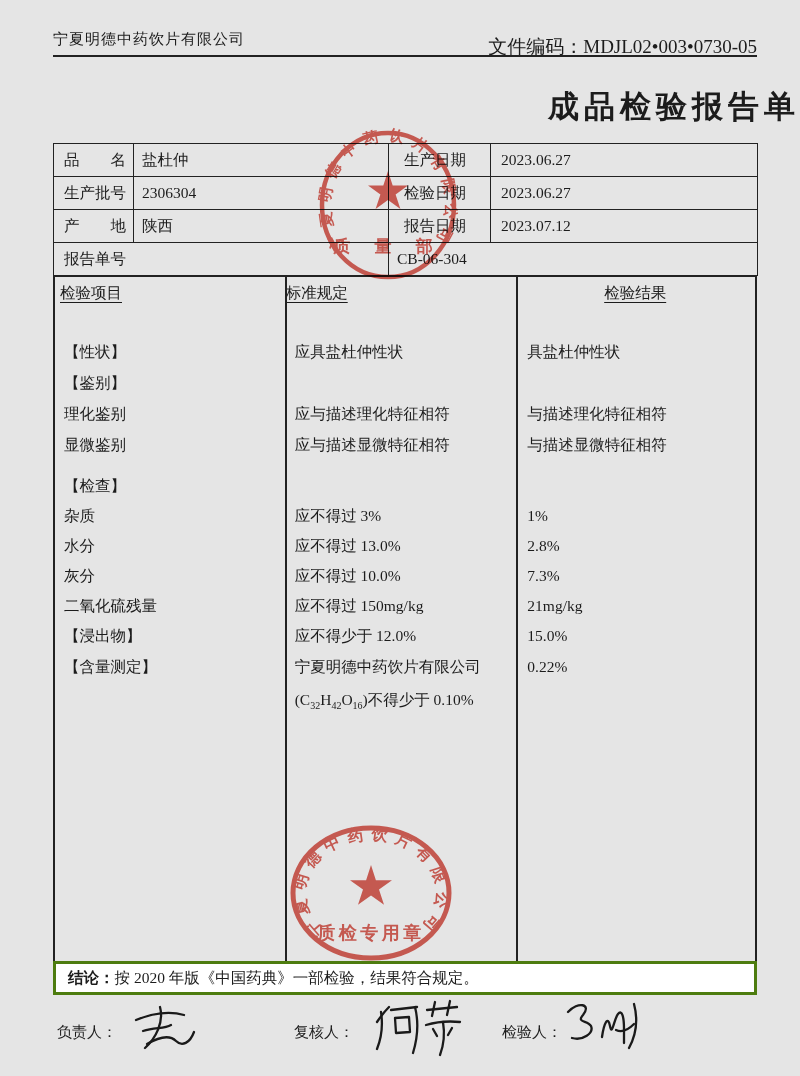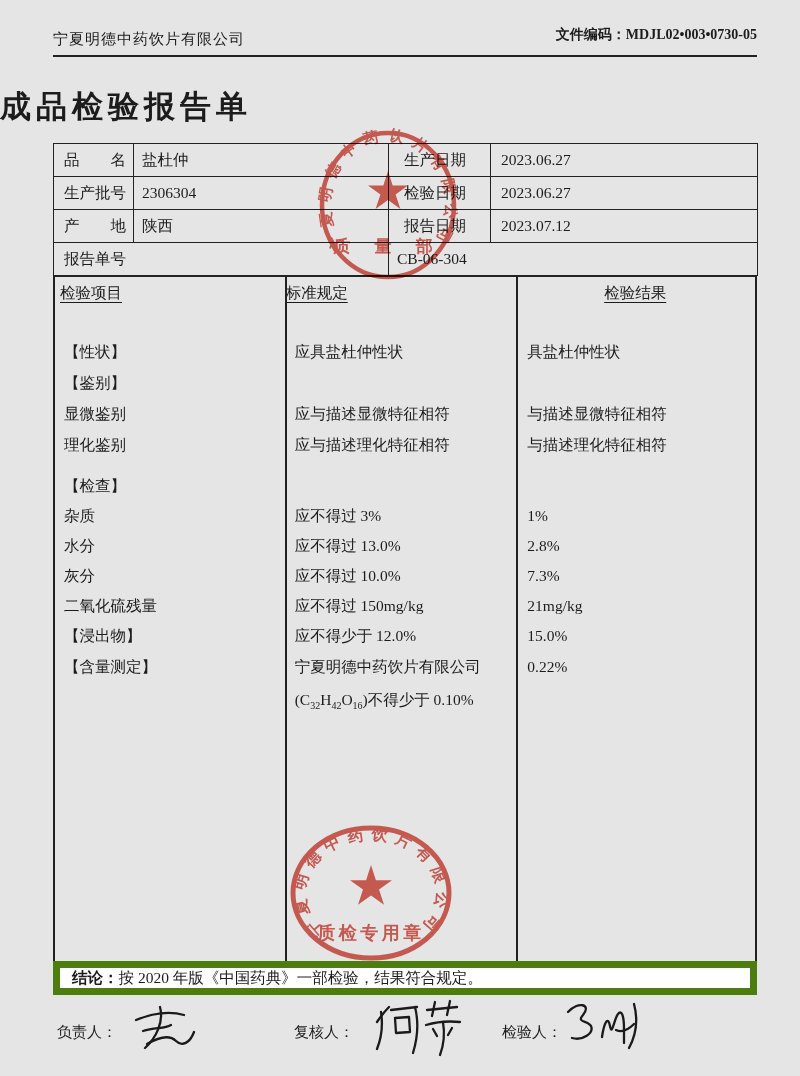--- a/index.html
+++ b/index.html
@@ -3,25 +3,25 @@
 <meta charset="utf-8">
 <style>
   * { margin:0; padding:0; box-sizing:border-box; }
   html,body { background:#ffffff; }
   body { width:800px; height:1076px; overflow:hidden;
          font-family:"Liberation Serif","DejaVu Serif",serif; color:#1c1c1c; }
   .page { position:relative; width:800px; height:1076px; background:#e5e5e5; }
 
   
   .hdr-left  { position:absolute; left:53px; top:30px; font-size:15px; letter-spacing:1px; }
-  .hdr-right { position:absolute; right:43px; top:26px; font-size:14px;font-weight:bold; }
+  .hdr-right { position:absolute; right:43px; top:34px; font-size:19px; }
   .hdr-rule  { position:absolute; left:53px; top:55px; width:704px; height:2px; background:#222; }
 
   
-  .title { position:absolute; left:0; top:86px; width:800px; text-align:left;
+  .title { position:absolute; left:0; top:86px; width:800px; text-align:right;
            font-size:31px; font-weight:bold; letter-spacing:5px; }
 
   
   .info-table { position:absolute; left:53px; top:143px; width:704px;
                 border-collapse:collapse; table-layout:fixed; font-size:15.5px; }
   .info-table td { border:1.5px solid #222; height:33px; padding:0 0 0 10px;
                    vertical-align:middle; white-space:nowrap; overflow:hidden; }
   .info-table td.val  { padding-left:8px; }
   .info-table td.lab2 { padding-left:15px; }
   .info-table td.val2 { padding-left:10px; }
@@ -39,21 +39,21 @@
   .dsp1 { height:27px; } .dsp2 { height:10px; }
   .dr { display:flex; align-items:center; }
   .dr .c1 { width:232px; padding-left:9px; }
   .dr .c2 { width:231px; padding-left:9px; }
   .dr .c3 { width:241px; padding-left:12px; }
   .r31 { height:31px; } .r30 { height:30px; } .r32 { height:32px; } .r34 { height:34px; }
   sub { font-size:10px; line-height:0; }
 
   
   .conclusion { position:absolute; left:53px; top:961px; width:704px; height:34px;
-                border:7px solid #4d7c0f; display:flex; align-items:center;
+                border:3px solid #4d7c0f; display:flex; align-items:center;
                 padding-left:12px; font-size:15.5px; background:#fff; }
   .conclusion .lab { font-weight:bold; }
 
   
   .sig-label { position:absolute; font-size:15px; top:1023px; }
   .sl1 { left:57px; } .sl2 { left:294px; } .sl3 { left:502px; }
   .sig-svg { position:absolute; }
   .sg1 { left:128px; top:1002px; } .sg2 { left:370px; top:999px; } .sg3 { left:560px; top:999px; }
   .sig-svg path { fill:none; stroke:#1a1a1a; stroke-width:2.3; stroke-linecap:round; stroke-linejoin:round; }
 
@@ -124,28 +124,28 @@
       <div class="c1">【性状】</div>
       <div class="c2">应具盐杜仲性状</div>
       <div class="c3">具盐杜仲性状</div>
     </div>
     <div class="dr r31">
       <div class="c1">【鉴别】</div>
       <div class="c2"></div>
       <div class="c3"></div>
     </div>
     <div class="dr r31">
+      <div class="c1">理化鉴别</div>
+      <div class="c2">应与描述理化特征相符</div>
+      <div class="c3">与描述理化特征相符</div>
+    </div>
+    <div class="dr r31">
       <div class="c1">显微鉴别</div>
       <div class="c2">应与描述显微特征相符</div>
       <div class="c3">与描述显微特征相符</div>
-    </div>
-    <div class="dr r31">
-      <div class="c1">理化鉴别</div>
-      <div class="c2">应与描述理化特征相符</div>
-      <div class="c3">与描述理化特征相符</div>
     </div>
 
     <div class="dsp2"></div>
 
     <div class="dr r30">
       <div class="c1">【检查】</div>
       <div class="c2"></div>
       <div class="c3"></div>
     </div>
     <div class="dr r30">

